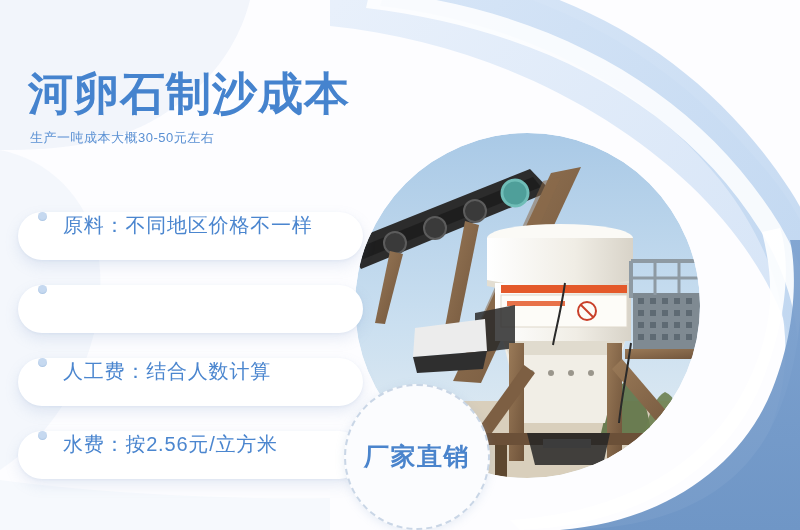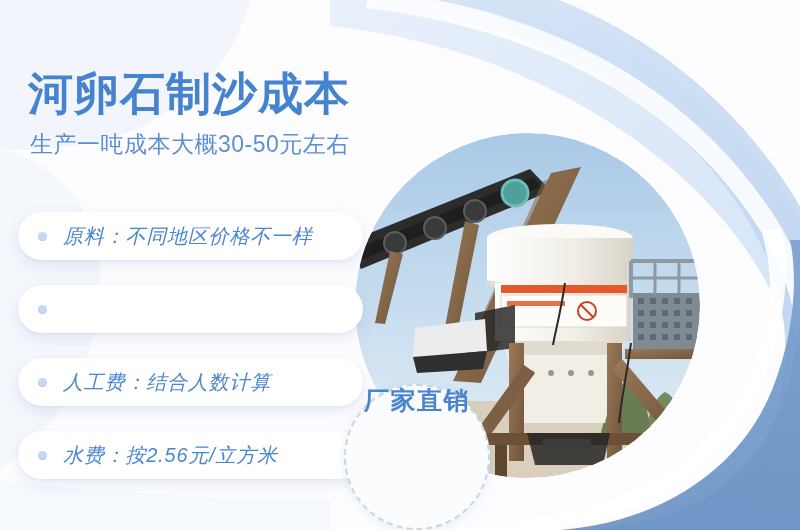--- a/index.html
+++ b/index.html
@@ -21,42 +21,41 @@
   .headline{
     margin:0;
     font-size:45px;
     line-height:1.08;
     font-weight:bold;
     letter-spacing:1px;
     color:#4583ce;
   }
   .subhead{
     margin:10px 0 0 2px;
-    font-size:23px;
+    font-size:13px;
     letter-spacing:0.5px;
     color:#5a90d3;
     font-weight:normal;
   }
 
   
   .pill-list{
     position:absolute;left:18px;top:212px;width:345px;
   }
   .pill{
     position:relative;
     height:48px;
     border-radius:24px;
     background:#ffffff;
     box-shadow:0 6px 14px rgba(120,150,195,0.17),
                0 1px 3px rgba(120,150,195,0.10);
-    display:flex;align-items:center;
+    display:flex;
     margin-bottom:25px;
     padding-left:20px;
     box-sizing:border-box;
-    font-style:italic;
   }
   .pill:last-child{margin-bottom:8px;}
   .pill-dot{
     width:9px;height:9px;border-radius:50%;
     background:#c6d9f0;
     flex:0 0 auto;
     margin-right:16px;
     box-shadow:inset 0 -1px 1px rgba(130,165,210,0.35);
   }
   .pill-text{
@@ -79,21 +78,21 @@
 
   
   .promo-badge{
     position:absolute;
     left:344px;top:384px;
     width:142px;height:142px;
     border-radius:50%;
     background:#fbfcfe;
     border:2px dashed #c9d6e6;
     display:flex;flex-direction:column;
-    align-items:center;
+    align-items:center;justify-content:center;
     box-shadow:0 2px 10px rgba(130,160,200,0.18);
   }
   .promo-line{
     font-size:25px;
     font-weight:bold;
     color:#4a84cc;
     letter-spacing:1.5px;
     line-height:1.18;
   }
 </style>

